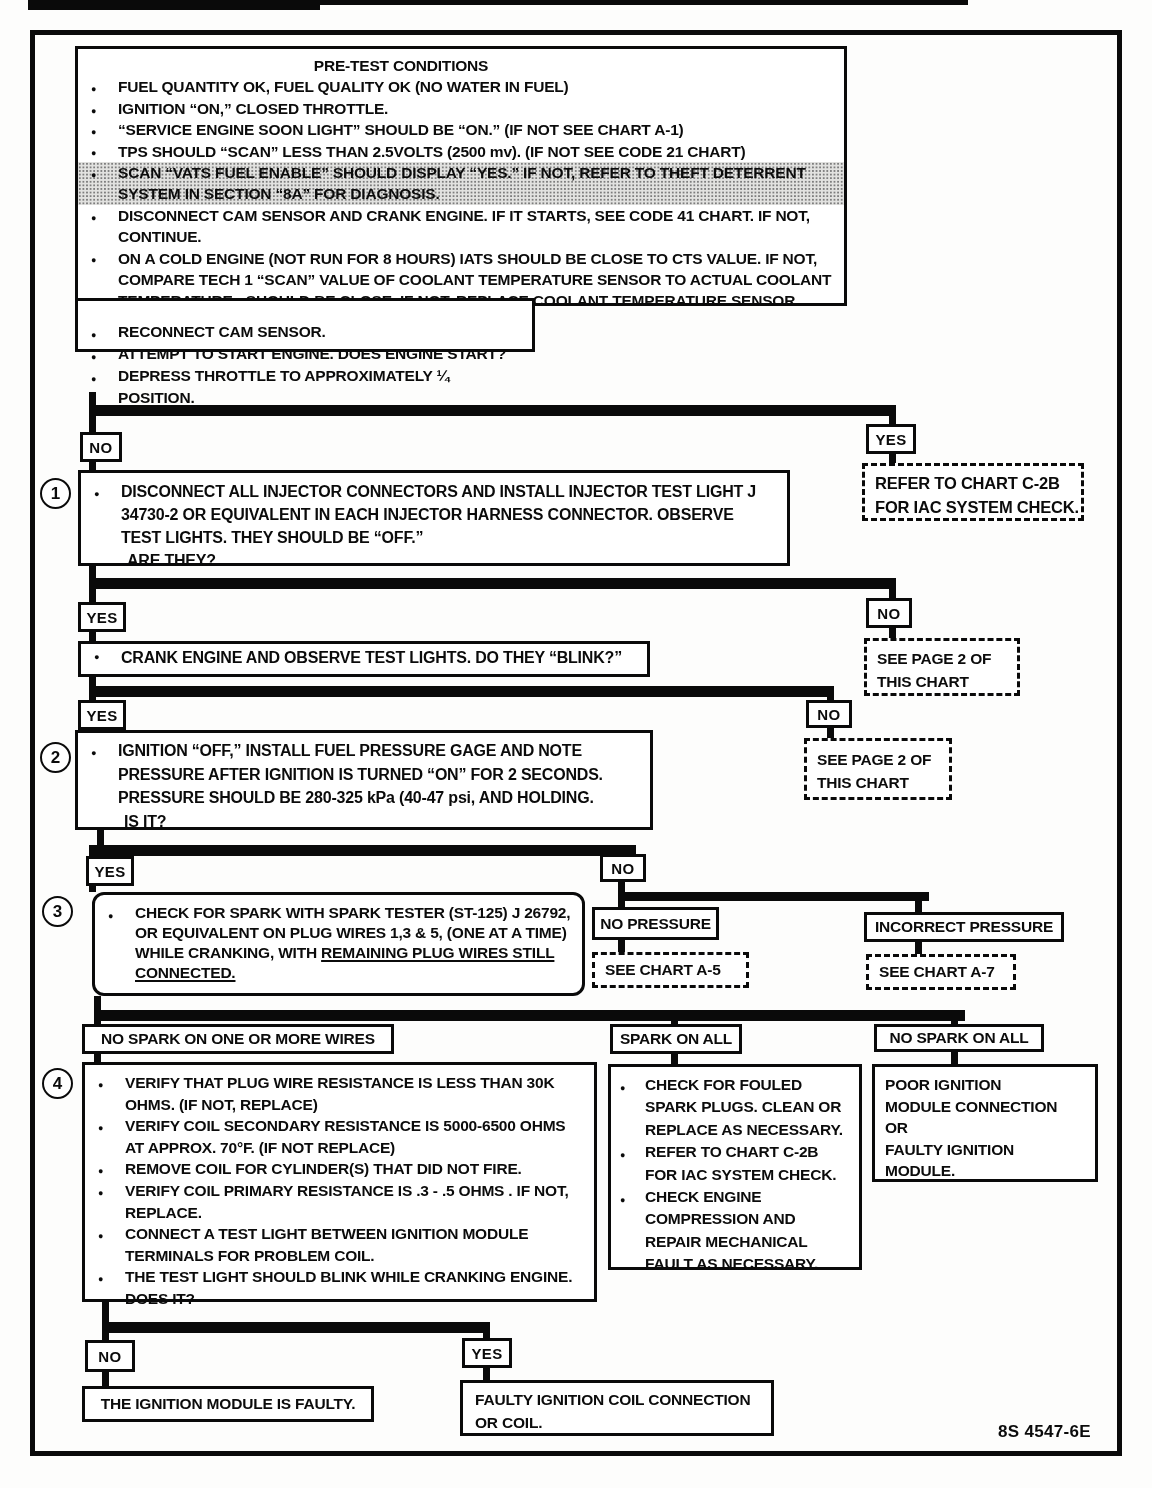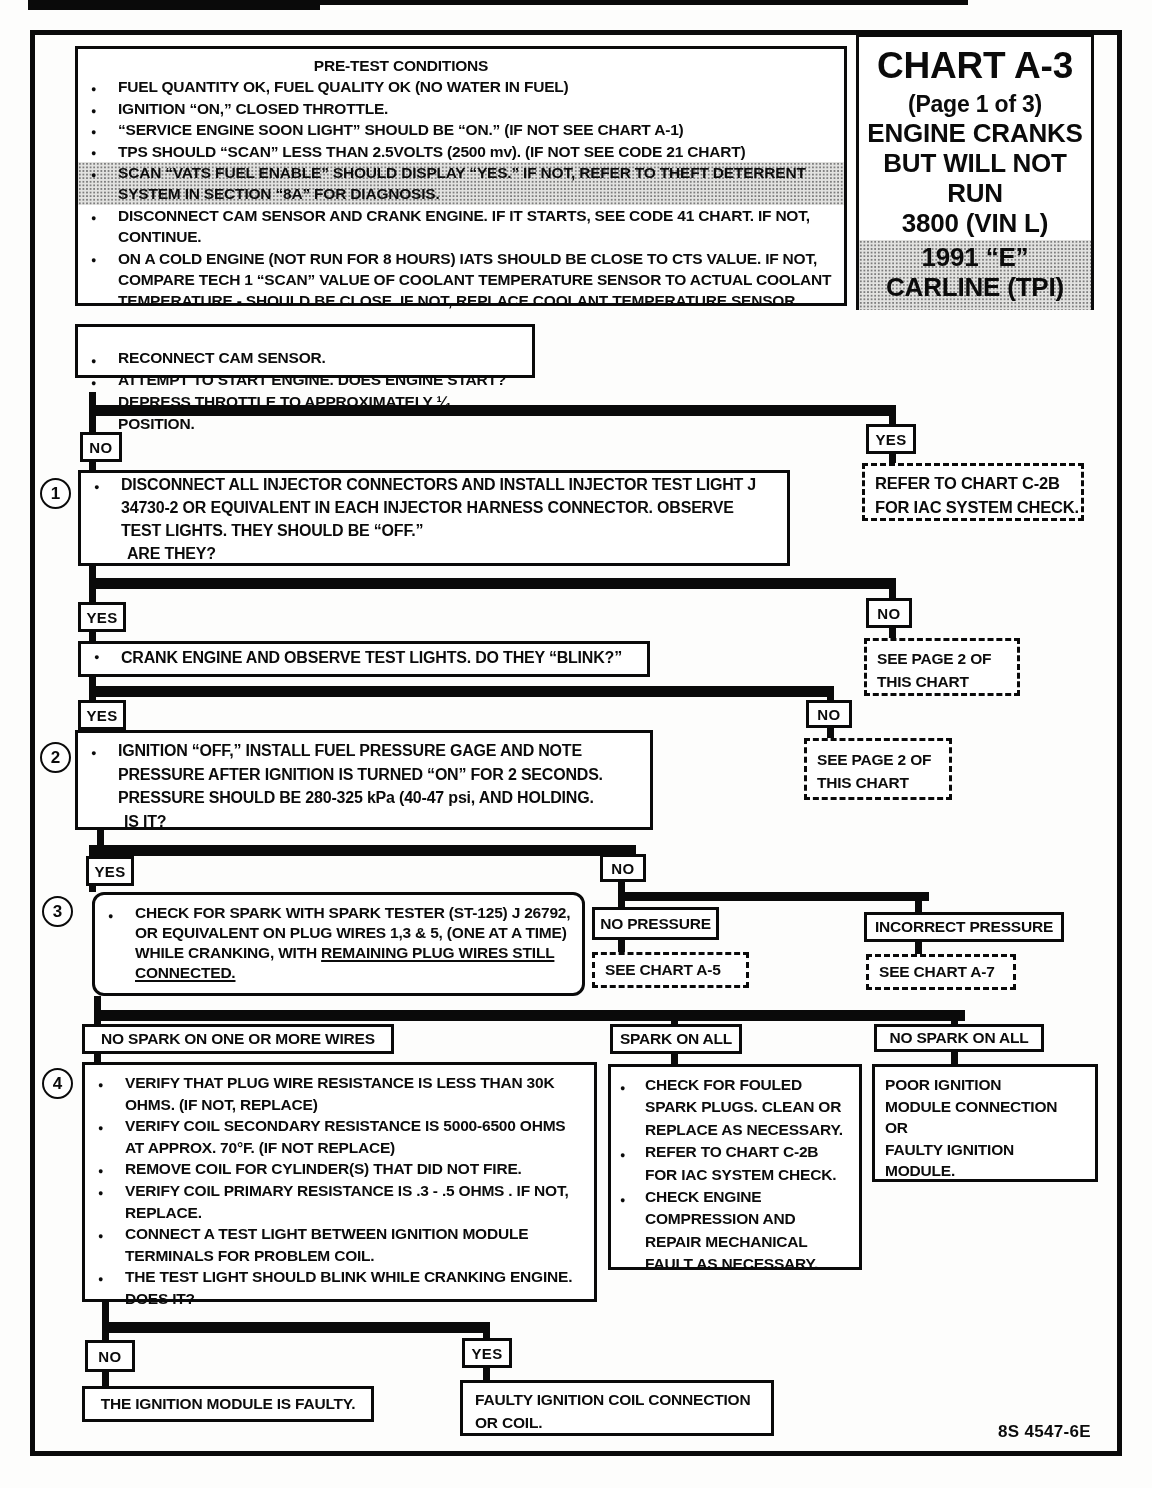--- a/index.html
+++ b/index.html
@@ -33,22 +33,22 @@
   .scanbar2 { position:absolute; left:320px; top:0; width:648px; height:5px; background:#0a0a0a; }
 
   .pretest { left:75px; top:46px; width:772px; height:260px; font-size:15.5px; line-height:21.4px; padding-top:6px; }
   .ptitle  { text-align:center; padding-right:120px; }
   .titlebox{ left:856px; top:34px; width:238px; height:276px; text-align:center; }
   .t1 { font-size:37px; margin-top:8px; }
   .t2 { font-size:23px; margin-top:4px; }
   .t3 { font-size:26px; line-height:30px; }
   .thl { padding:2px 0 8px 0; margin-top:2px; }
 
-  .startbox { left:75px; top:324px; width:460px; height:54px; font-size:15.5px; line-height:22px; padding-top:20px; }
-  .box1 { left:78px;  top:470px;  width:712px; height:96px;  font-size:16px;   line-height:23px;   }
+  .startbox { left:75px; top:298px; width:460px; height:54px; font-size:15.5px; line-height:22px; padding-top:20px; }
+  .box1 { left:78px;  top:470px;  width:712px; height:96px;  font-size:16px;   line-height:23px;   padding-top:7px; }
   .crank { left:78px; top:641px;  width:572px; height:36px;  font-size:16px;   padding-top:5px; }
   .box2 { left:75px;  top:730px;  width:578px; height:100px; font-size:16px;   line-height:23.5px; padding-top:6px; }
   .box3 { left:92px;  top:892px;  width:493px; height:104px; font-size:15.5px; line-height:20px;   padding-top:8px;border-radius:12px; }
   .box4 { left:82px;  top:1062px; width:515px; height:240px; font-size:15.5px; line-height:21.6px; padding-top:7px; }
   .midbox { left:608px; top:1064px; width:254px; height:206px; font-size:15.5px; line-height:22.4px; padding-top:7px; }
   .rightbox { left:872px; top:1064px; width:226px; height:118px; font-size:15.5px; line-height:21.5px; padding:7px 28px 0 10px; }
   .c2b  { left:862px; top:463px; width:222px; height:58px; font-size:16.5px; line-height:24px; padding:5px 0 0 10px; }
   .sp2b { left:864px; top:638px; width:156px; height:58px; font-size:15.5px; line-height:23px; padding:6px 0 0 10px; }
   .sp2c { left:804px; top:738px; width:148px; height:62px; font-size:15.5px; line-height:23px; padding:7px 0 0 10px; }
   .nopress  { left:592px; top:907px; width:127px; height:33px; font-size:15.5px; }
@@ -75,32 +75,20 @@
     <div class="ptitle">PRE-TEST CONDITIONS</div>
     <div class="bi">FUEL QUANTITY OK, FUEL QUALITY OK (NO WATER IN FUEL)</div>
     <div class="bi">IGNITION “ON,” CLOSED THROTTLE.</div>
     <div class="bi">“SERVICE ENGINE SOON LIGHT” SHOULD BE “ON.”  (IF NOT SEE CHART A-1)</div>
     <div class="bi">TPS SHOULD “SCAN” LESS THAN 2.5VOLTS (2500 mv).  (IF NOT SEE CODE 21 CHART)</div>
     <div class="bi stipple">SCAN “VATS FUEL ENABLE” SHOULD DISPLAY “YES.”  IF NOT, REFER TO THEFT DETERRENT SYSTEM IN SECTION “8A” FOR DIAGNOSIS.</div>
     <div class="bi">DISCONNECT CAM SENSOR AND CRANK ENGINE.  IF IT STARTS, SEE CODE 41 CHART.  IF NOT, CONTINUE.</div>
     <div class="bi">ON A COLD ENGINE (NOT RUN FOR 8 HOURS) IATS SHOULD BE CLOSE TO CTS VALUE.  IF NOT, COMPARE TECH 1 “SCAN” VALUE OF COOLANT TEMPERATURE SENSOR TO ACTUAL COOLANT TEMPERATURE - SHOULD BE CLOSE.  IF NOT, REPLACE COOLANT TEMPERATURE SENSOR.</div>
   </div>
 
-  <div class="box titlebox">
-    <div class="t1">CHART A-3</div>
-    <div class="t2">(Page 1 of 3)</div>
-    <div class="t3">ENGINE CRANKS</div>
-    <div class="t3">BUT WILL NOT</div>
-    <div class="t3">RUN</div>
-    <div class="t3">3800  (VIN L)</div>
-    <div class="thl stipple">
-      <div class="t3">1991  “E”</div>
-      <div class="t3">CARLINE  (TPI)</div>
-    </div>
-  </div>
 
   <div class="box startbox">
     <div class="bi">RECONNECT CAM SENSOR.</div>
     <div class="bi">ATTEMPT TO START ENGINE.  DOES ENGINE START?</div>
     <div class="bi">DEPRESS THROTTLE TO APPROXIMATELY ¼ POSITION.</div>
   </div>
 
   <div class="ln" style="left:89px;top:392px;width:7px;height:13px"></div>
   <div class="ln" style="left:89px;top:405px;width:807px;height:11px"></div>
   <div class="ln" style="left:89px;top:416px;width:7px;height:16px"></div>

